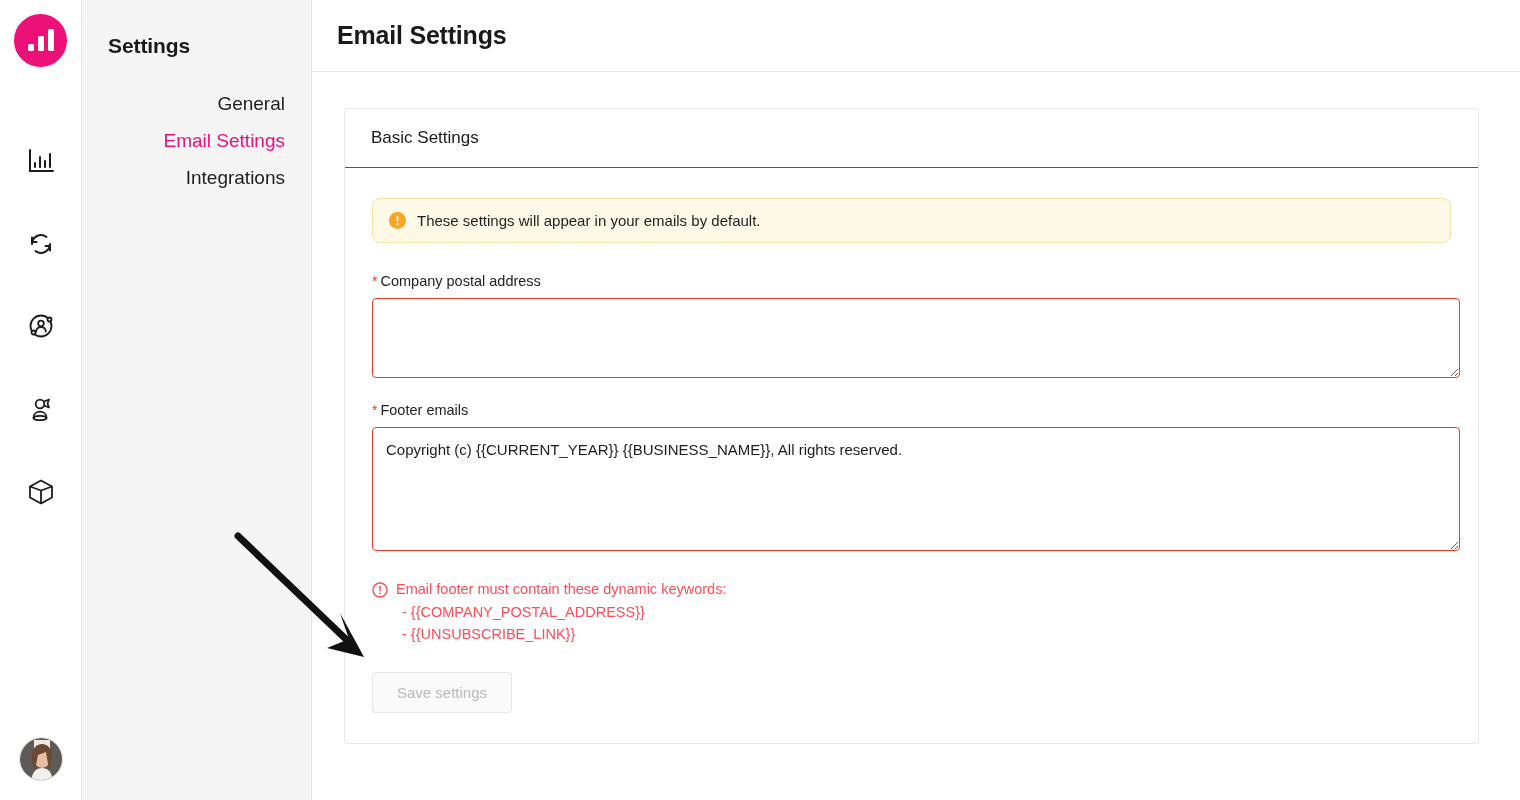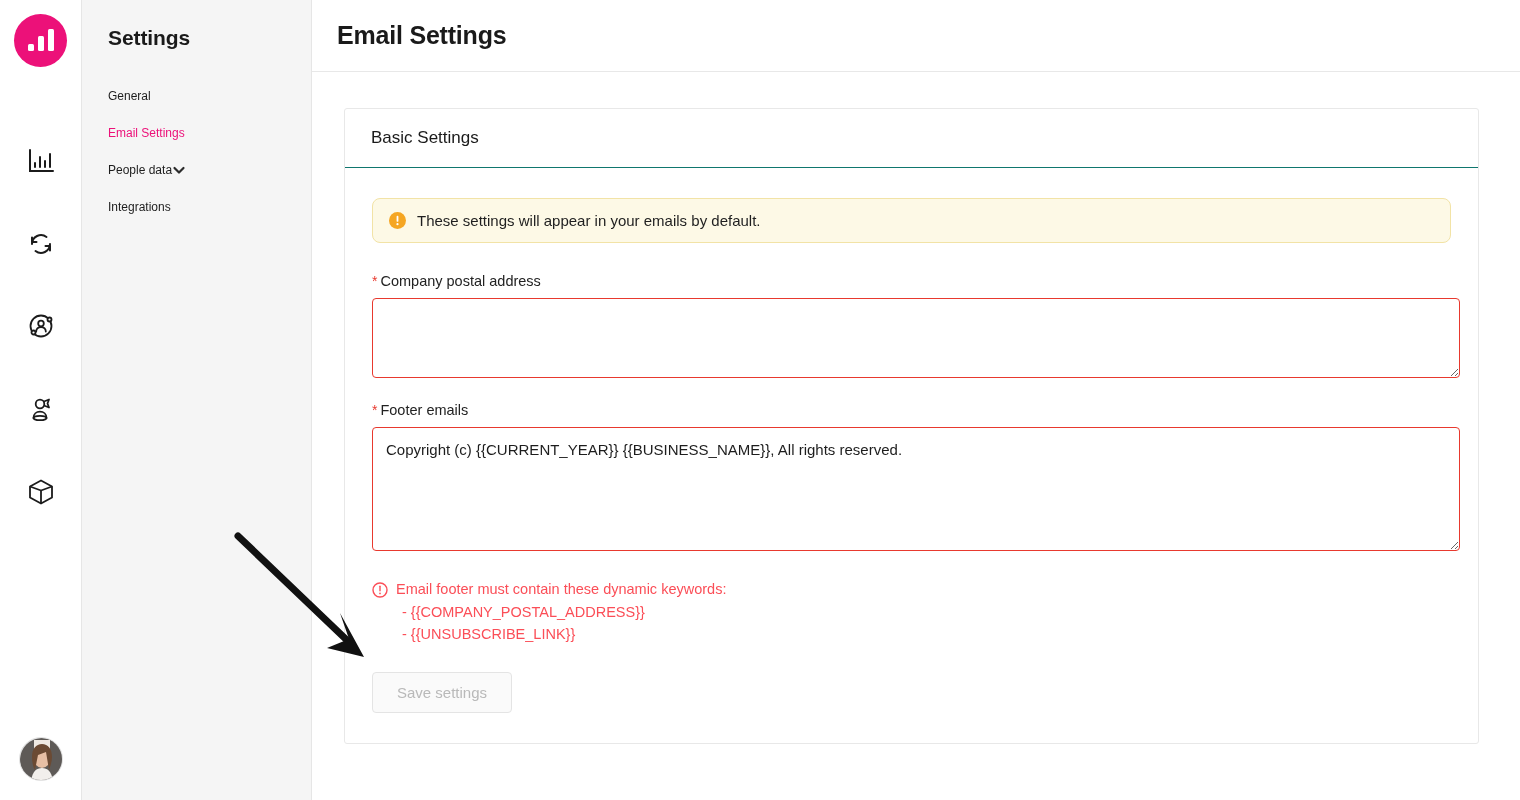--- a/index.html
+++ b/index.html
@@ -54,31 +54,31 @@
     border: 1px solid #e3e3e3;
     background: #cfcfcf;
   }
   .rail-avatar svg { display: block; }
 
   
   #settings-nav {
     width: 230px; flex: 0 0 230px; height: 800px;
     background: #f5f5f5;
     border-right: 1px solid #e6e6e6;
-    padding-top: 26px;
+    padding-top: 34px;
   }
   #settings-nav .nav-title {
     font-size: 21px; font-weight: bold; color: #1a1a1a;
     padding-left: 26px; margin-bottom: 27px; letter-spacing: -0.1px;
   }
   .nav-item {
-    display: flex; align-items: center; justify-content: flex-start;
+    display: flex; align-items: center; justify-content: flex-end;
     padding: 0 26px 0 26px;
     height: 37px;
-    font-size: 12px; color: #1d1d1d;
+    font-size: 19px; color: #1d1d1d;
     cursor: pointer;
   }
   .nav-item.active > .nav-label { color: #ec1179; }
   .nav-label { line-height: 1; }
   .chev { display: flex; align-items: center; }
 
   
   #main {
     flex: 1 1 auto; height: 800px;
     background: #ffffff;
@@ -267,28 +267,20 @@
     <div class="nav-title">Settings</div>
 
     <div class="nav-item">
       <span class="nav-label">General</span>
     </div>
 
     <div class="nav-item active">
       <span class="nav-label">Email Settings</span>
     </div>
 
-    <div class="nav-item">
-      <span class="nav-label">People data</span>
-      <span class="chev">
-        <svg width="14" height="14" viewBox="0 0 14 14" fill="none" stroke="#2b2b2b" stroke-width="2.2" stroke-linecap="round" stroke-linejoin="round">
-          <path d="M2.5 5 L7 9.5 L11.5 5"></path>
-        </svg>
-      </span>
-    </div>
 
     <div class="nav-item">
       <span class="nav-label">Integrations</span>
     </div>
   </div>
 
   <div id="main">
 
     <div id="page-header">
       <div class="page-title">Email Settings</div>

